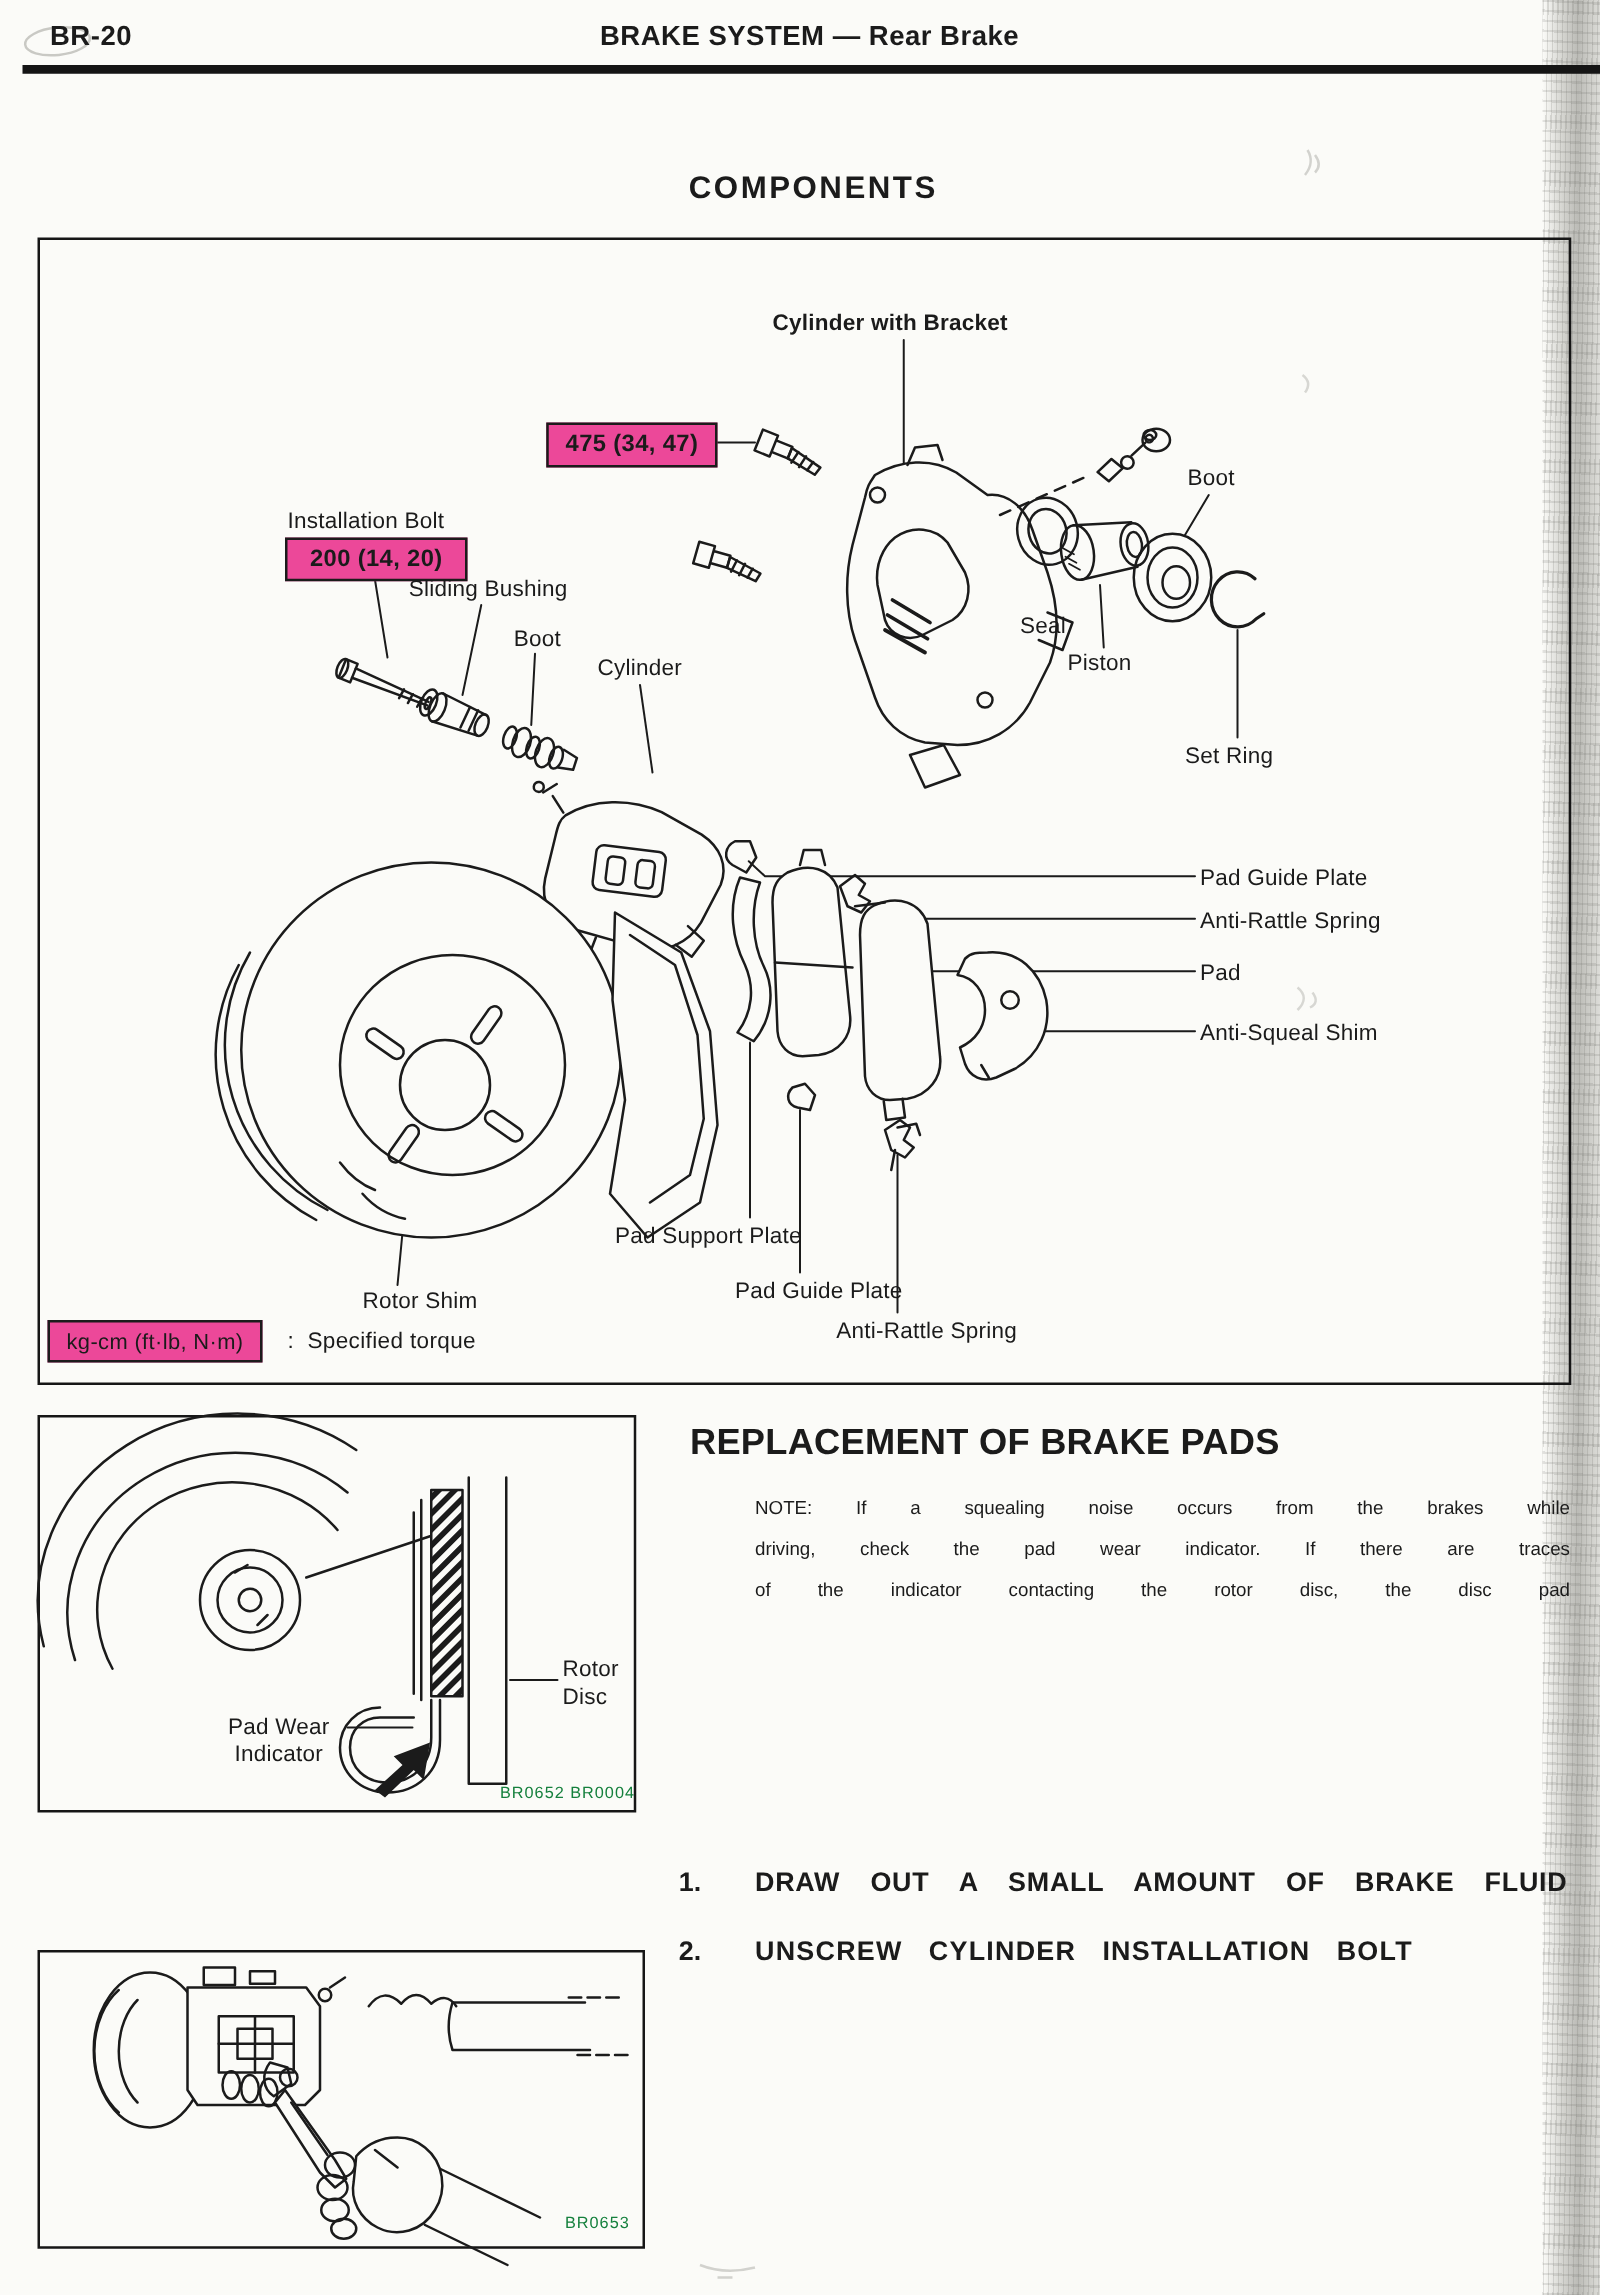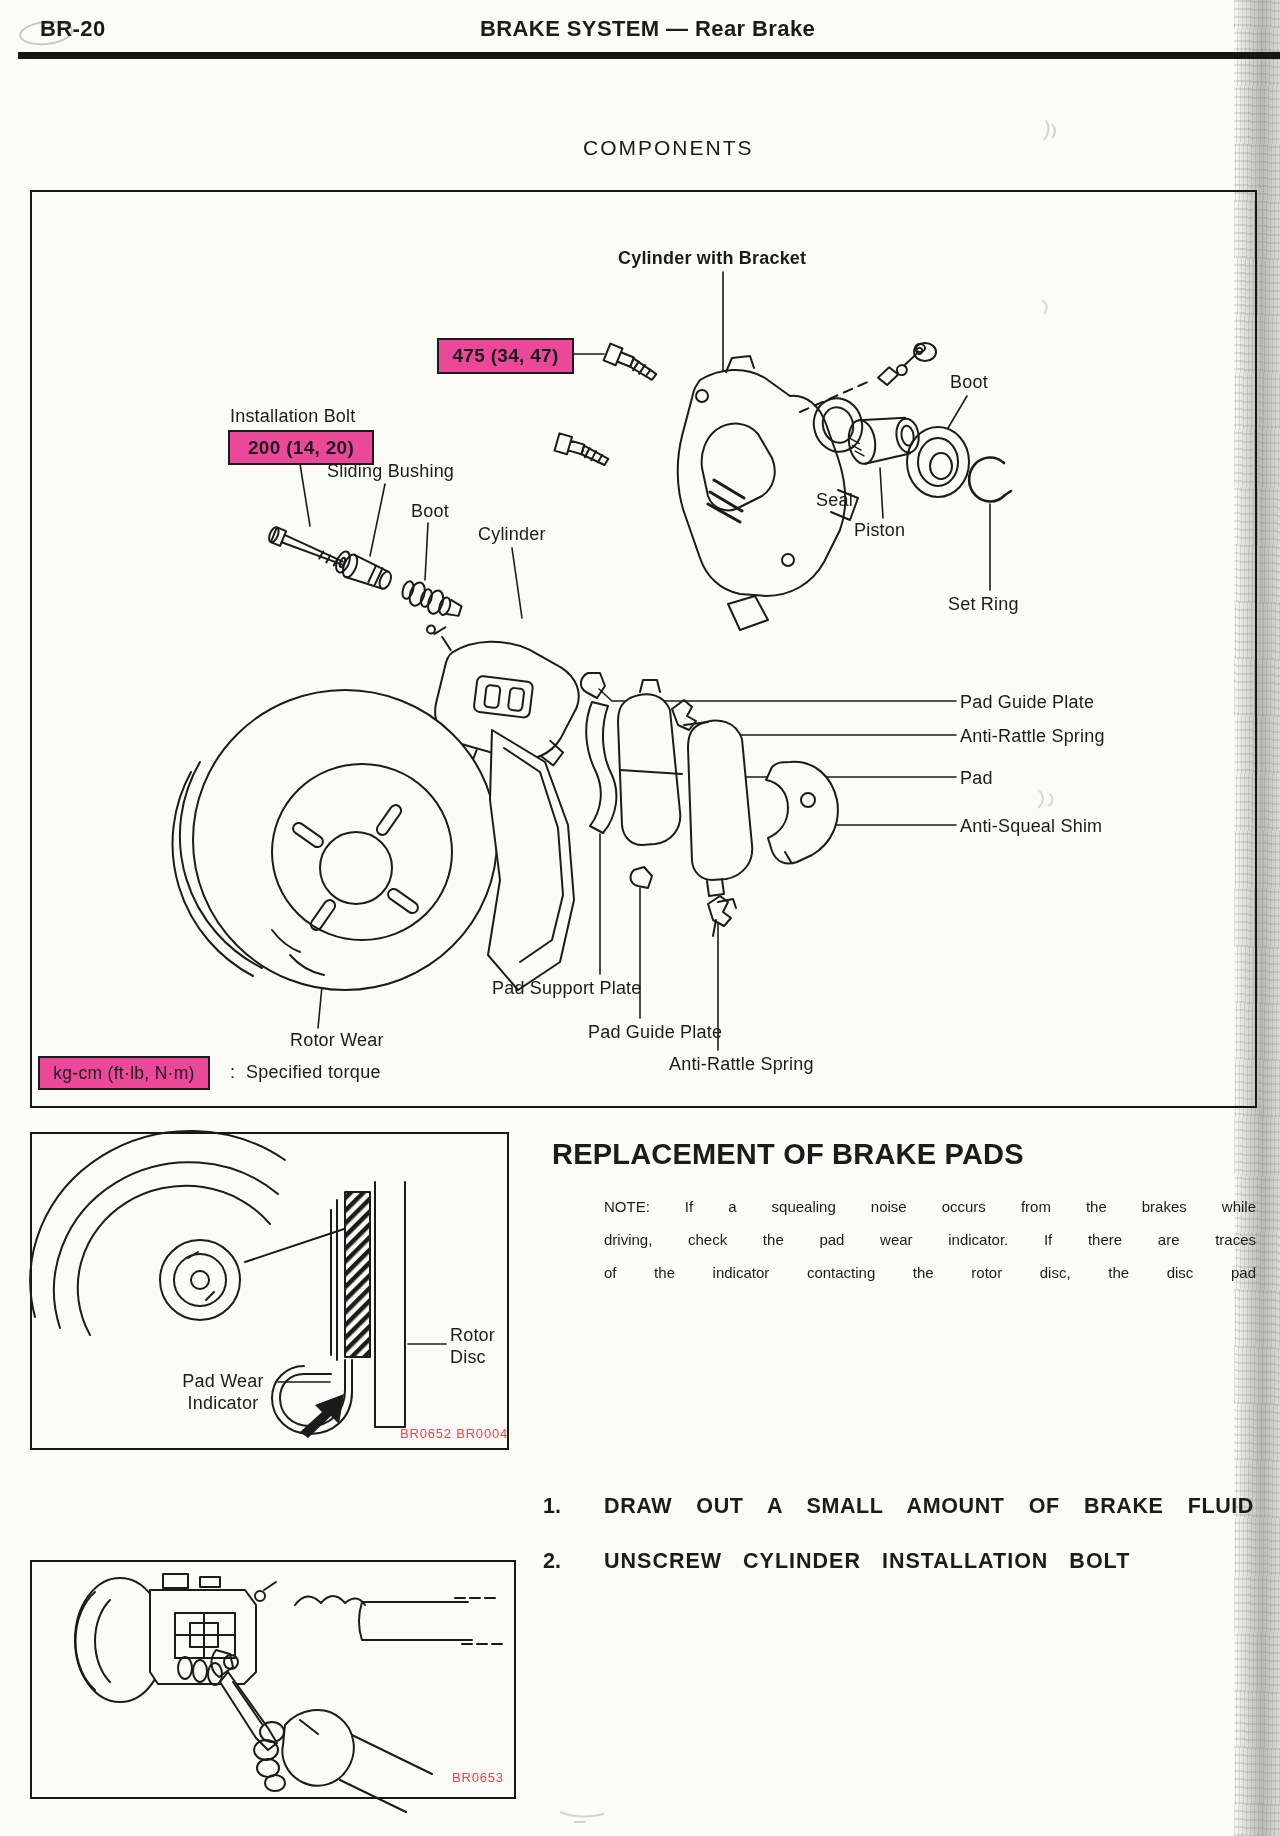--- a/index.html
+++ b/index.html
@@ -6,30 +6,30 @@
   .page{position:relative;width:1280px;height:1836px;background:#fbfbf8;overflow:hidden;
         font-family:"Liberation Sans",sans-serif;color:#1b1b1b;}
   .lbl{position:absolute;font-size:18px;line-height:1.15;white-space:nowrap;letter-spacing:.2px;color:#1b1b1b;}
   .lbl2{white-space:normal;text-align:center;line-height:22px;}
   .tqbox{position:absolute;border:2.5px solid #1b1b1b;display:flex;align-items:center;justify-content:center;
          font-weight:700;font-size:19px;letter-spacing:.3px;background:#ec4899;}
   .figbox{position:absolute;border:2.5px solid #161616;background:transparent;}
   .hdr-small{position:absolute;font-weight:700;font-size:22px;letter-spacing:.4px;}
   .rule{position:absolute;background:#151515;}
   .h1{position:absolute;font-weight:700;font-size:40px;letter-spacing:1px;}
-  .h2{position:absolute;font-weight:400;font-size:21px;letter-spacing:2px;margin-left:32px;}
+  .h2{position:absolute;font-weight:700;font-size:25px;letter-spacing:2px;}
   .h3{position:absolute;font-weight:700;font-size:29px;letter-spacing:.2px;}
   .note{position:absolute;left:604px;top:1190px;width:652px;font-size:15px;line-height:33px;}
   .note-line{text-align:justify;text-align-last:justify;}
   .note-line.last{text-align:left;text-align-last:left;}
   .step-num{position:absolute;left:543px;font-weight:700;font-size:21.5px;}
   .step-text{position:absolute;left:604px;font-weight:700;font-size:21.5px;letter-spacing:.6px;}
   .step-text.justify{width:650px;text-align:justify;text-align-last:justify;}
   .step-text.loose{word-spacing:14px;letter-spacing:1px;}
-  .figcode{position:absolute;font-size:13px;letter-spacing:.8px;color:#ef4444;}
+  .figcode{position:absolute;font-size:13px;letter-spacing:.8px;color:#15803d;}
   .legendtxt{position:absolute;font-size:18px;letter-spacing:.3px;}
   .gutter{position:absolute;right:0;top:0;width:46px;height:1836px;
     background:
       repeating-linear-gradient(91deg, rgba(110,110,104,.20) 0 1px, rgba(0,0,0,0) 1px 4px),
       repeating-linear-gradient(3deg, rgba(100,100,95,.16) 0 2px, rgba(0,0,0,0) 2px 8px),
       linear-gradient(to right, rgba(190,190,184,0) 0%, rgba(168,168,162,.5) 38%, rgba(148,148,142,.62) 62%, rgba(205,205,200,.65) 100%);}
   svg{position:absolute;left:0;top:0;}
   svg *{vector-effect:non-scaling-stroke;}
 </style>
 </head>
@@ -282,21 +282,21 @@
   <div class="lbl" style="left:816px;top:490px;">Seal</div>
   <div class="lbl" style="left:854px;top:520px;">Piston</div>
   <div class="lbl" style="left:948px;top:594px;">Set Ring</div>
   <div class="lbl" style="left:960px;top:692px;">Pad Guide Plate</div>
   <div class="lbl" style="left:960px;top:726px;">Anti-Rattle Spring</div>
   <div class="lbl" style="left:960px;top:768px;">Pad</div>
   <div class="lbl" style="left:960px;top:816px;">Anti-Squeal Shim</div>
   <div class="lbl" style="left:492px;top:978px;">Pad Support Plate</div>
   <div class="lbl" style="left:588px;top:1022px;">Pad Guide Plate</div>
   <div class="lbl" style="left:669px;top:1054px;">Anti-Rattle Spring</div>
-  <div class="lbl" style="left:290px;top:1030px;">Rotor Wear</div>
+  <div class="lbl" style="left:290px;top:1030px;">Rotor Shim</div>
 
   <div class="tqbox" style="left:38px;top:1056px;width:168px;height:30px;font-weight:400;font-size:17.5px;border-width:2px;">kg-cm (ft·lb, N·m)</div>
   <div class="legendtxt" style="left:230px;top:1062px;white-space:pre;">:  Specified torque</div>
 
   <div class="h3" style="left:552px;top:1138px;">REPLACEMENT OF BRAKE PADS</div>
   <div class="note">
     <div class="note-line">NOTE:  If  a  squealing  noise  occurs  from  the  brakes  while</div>
     <div class="note-line">driving,  check  the  pad  wear  indicator.  If  there  are  traces</div>
     <div class="note-line">of  the  indicator  contacting  the  rotor  disc,  the  disc  pad</div>
   </div>

